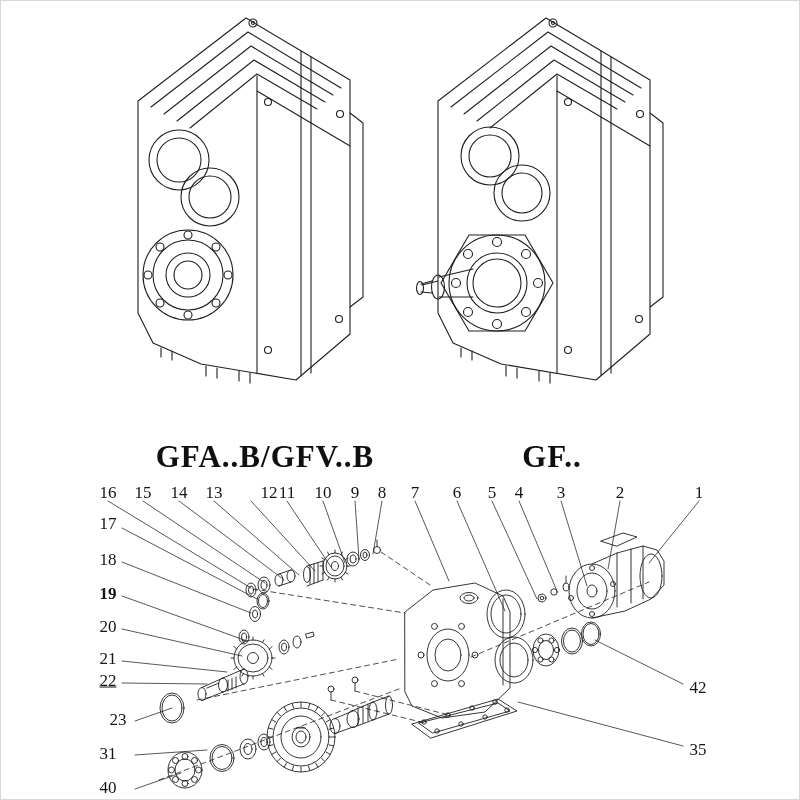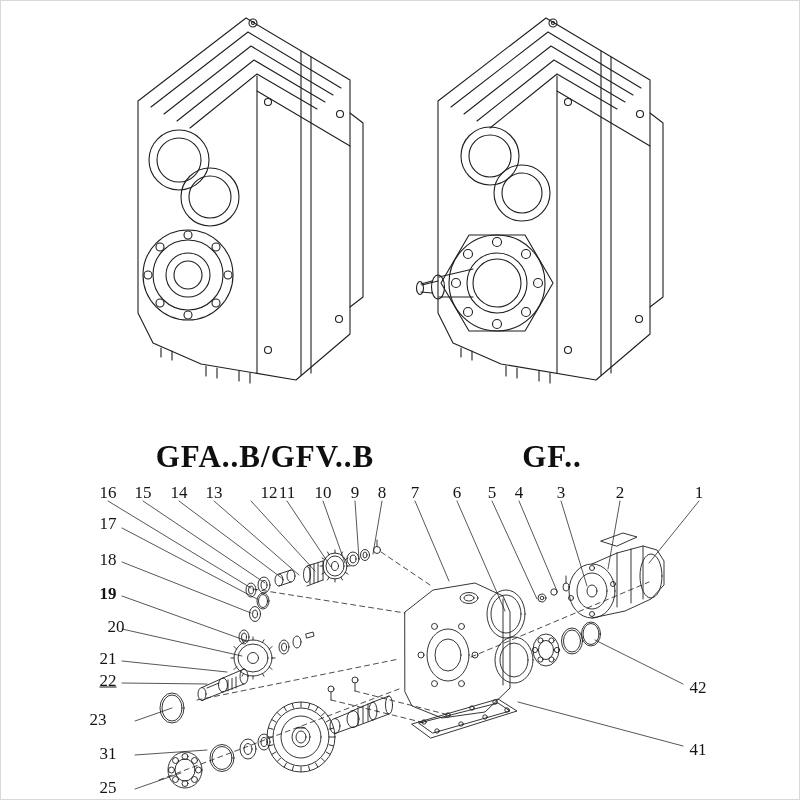--- a/index.html
+++ b/index.html
@@ -336,23 +336,23 @@
   <span class="callout" style="left:456px; top:491px;">6</span>
   <span class="callout" style="left:491px; top:491px;">5</span>
   <span class="callout" style="left:518px; top:491px;">4</span>
   <span class="callout" style="left:560px; top:491px;">3</span>
   <span class="callout" style="left:619px; top:491px;">2</span>
   <span class="callout" style="left:698px; top:491px;">1</span>
 
   <span class="callout" style="left:107px; top:522px;">17</span>
   <span class="callout" style="left:107px; top:558px;">18</span>
   <span class="callout" style="left:107px; top:592px;font-weight:bold;">19</span>
-  <span class="callout" style="left:115px; top:625px;">20</span>
+  <span class="callout" style="left:107px; top:625px;">20</span>
   <span class="callout" style="left:107px; top:657px;">21</span>
   <span class="callout" style="left:107px; top:679px;text-decoration:underline;">22</span>
-  <span class="callout" style="left:97px; top:718px;">23</span>
+  <span class="callout" style="left:117px; top:718px;">23</span>
   <span class="callout" style="left:107px; top:752px;">31</span>
-  <span class="callout" style="left:107px; top:786px;">25</span>
+  <span class="callout" style="left:107px; top:786px;">40</span>
 
   <span class="callout" style="left:697px; top:686px;">42</span>
-  <span class="callout" style="left:697px; top:748px;">41</span>
+  <span class="callout" style="left:697px; top:748px;">35</span>
 
 </div>
 
 </body></html>

